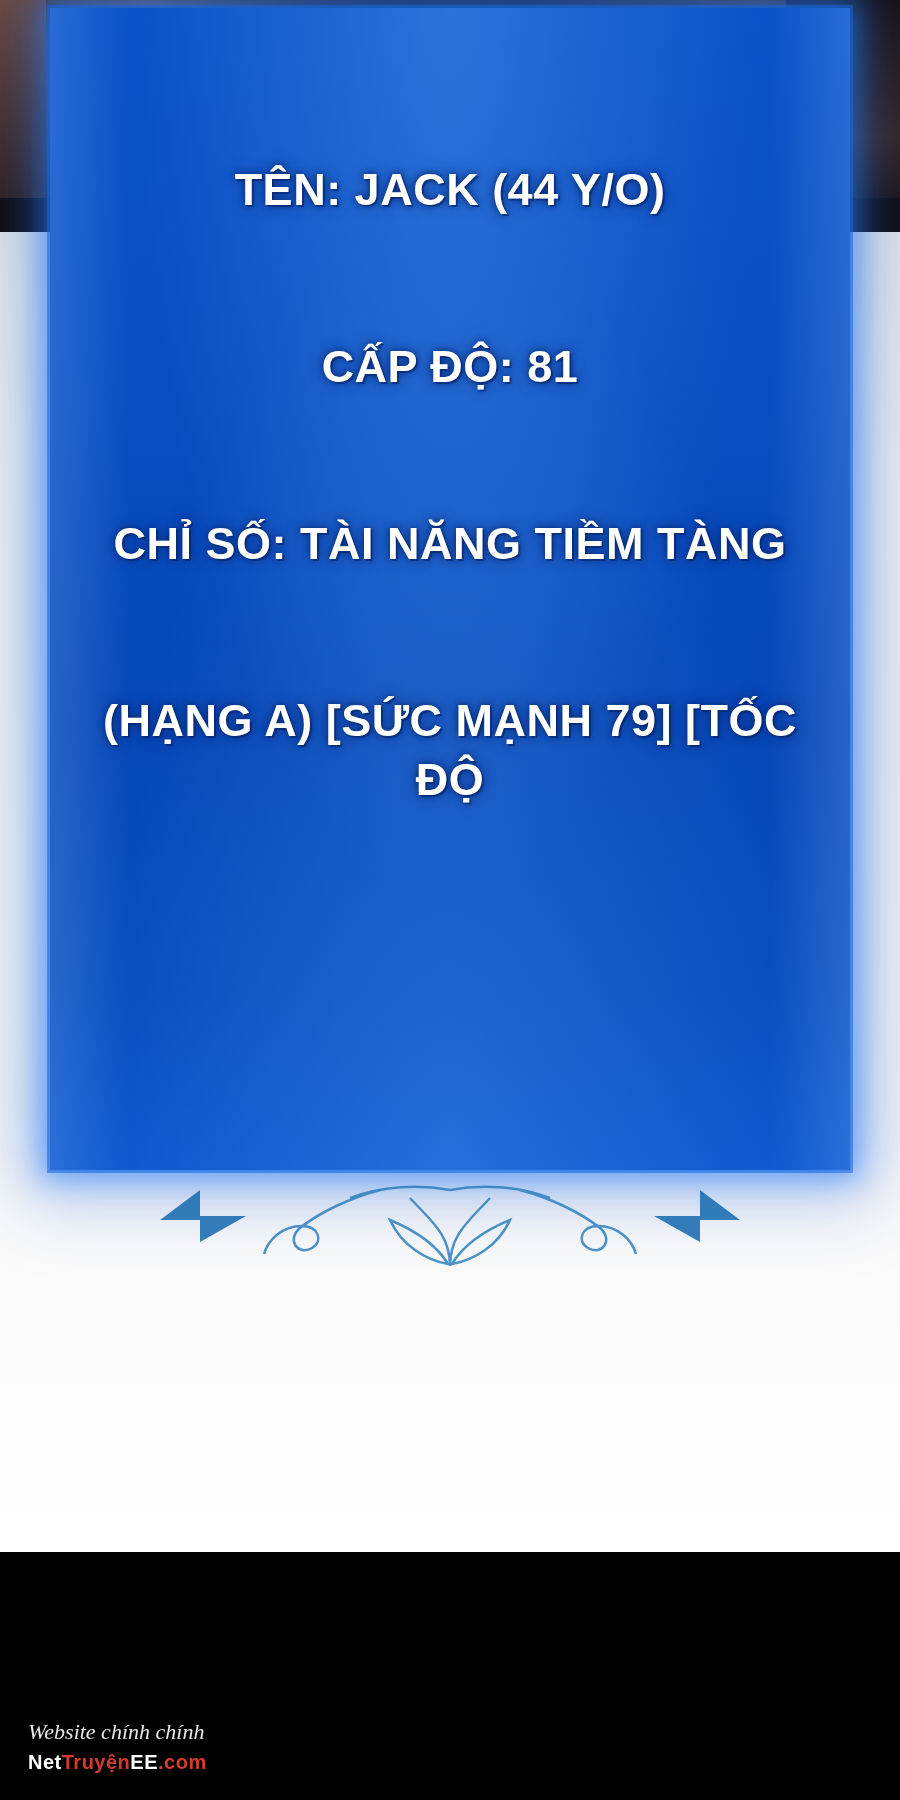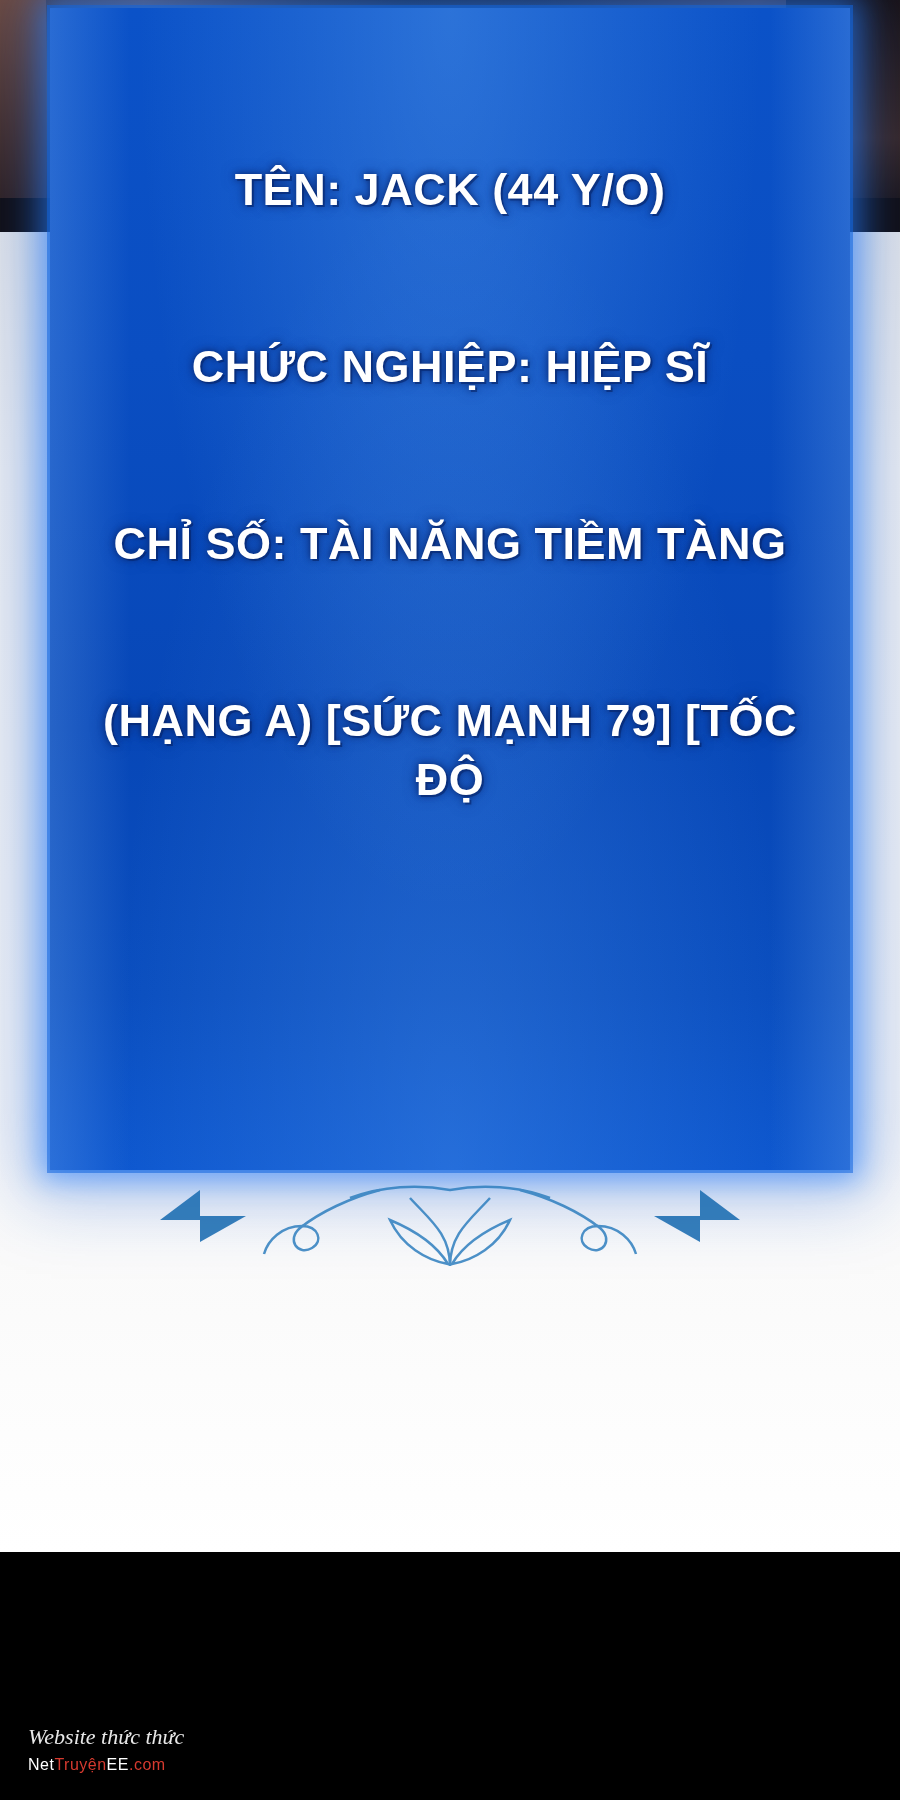--- a/index.html
+++ b/index.html
@@ -141,22 +141,22 @@
   }
   .footer-top {
     color: #e8e8e8;
     font-size: 22px;
     font-style: italic;
     font-family: "Liberation Serif", serif;
     margin-bottom: 6px;
   }
   .footer-brand {
     font-family: "Liberation Sans", sans-serif;
-    font-weight: 400;
-    font-size: 16px;
+    font-weight: 700;
+    font-size: 20px;
     color: #d63a2f;
     letter-spacing: .5px;
   }
   .footer-brand .net { color: #ffffff; }
   .footer-brand .truyen { color: #d63a2f; }
   .footer-brand .ee { color: #ffffff; }
   .footer-brand .com { color: #d63a2f; }
 </style>
 </head>
 <body>
@@ -165,21 +165,21 @@
 
   <div class="art-band"></div>
   <div class="art-left-edge"></div>
   <div class="art-right-edge"></div>
   <div class="art-dark-strip"></div>
   <div class="art-gray-fill"></div>
 
   <div class="status-window">
     <div class="status-text">
       <span class="status-line">TÊN: JACK (44 Y/O)</span>
-      <span class="status-line">CHỨC NGHIỆP: HIỆP SĨ</span>
+      <span class="status-line">CẤP ĐỘ: 81</span>
       <span class="status-line">CHỈ SỐ: TÀI NĂNG TIỀM TÀNG</span>
       <span class="status-line">(HẠNG A) [SỨC MẠNH 79] [TỐC ĐỘ</span>
       
       
       
       
       
       
     </div>
   </div>
@@ -194,18 +194,18 @@
       <path d="M300 30 C332 18, 368 16, 400 22 C432 16, 468 18, 500 30"></path>
     </g>
     <g fill="#1f6fb2" opacity="0.9">
       <polygon points="150,22 110,52 150,52 150,74 196,48 150,48"></polygon>
       <polygon points="650,22 690,52 650,52 650,74 604,48 650,48"></polygon>
     </g>
   </svg>
 
   <div class="footer">
     <div class="footer-inner">
-      <div class="footer-top">Website thức thức</div>
+      <div class="footer-top">Website chính chính</div>
       <div class="footer-brand"><span class="net">Net</span><span class="truyen">Truyện</span><span class="ee">EE</span><span class="com">.com</span></div>
     </div>
   </div>
 
 </div>
 
 </body></html>

